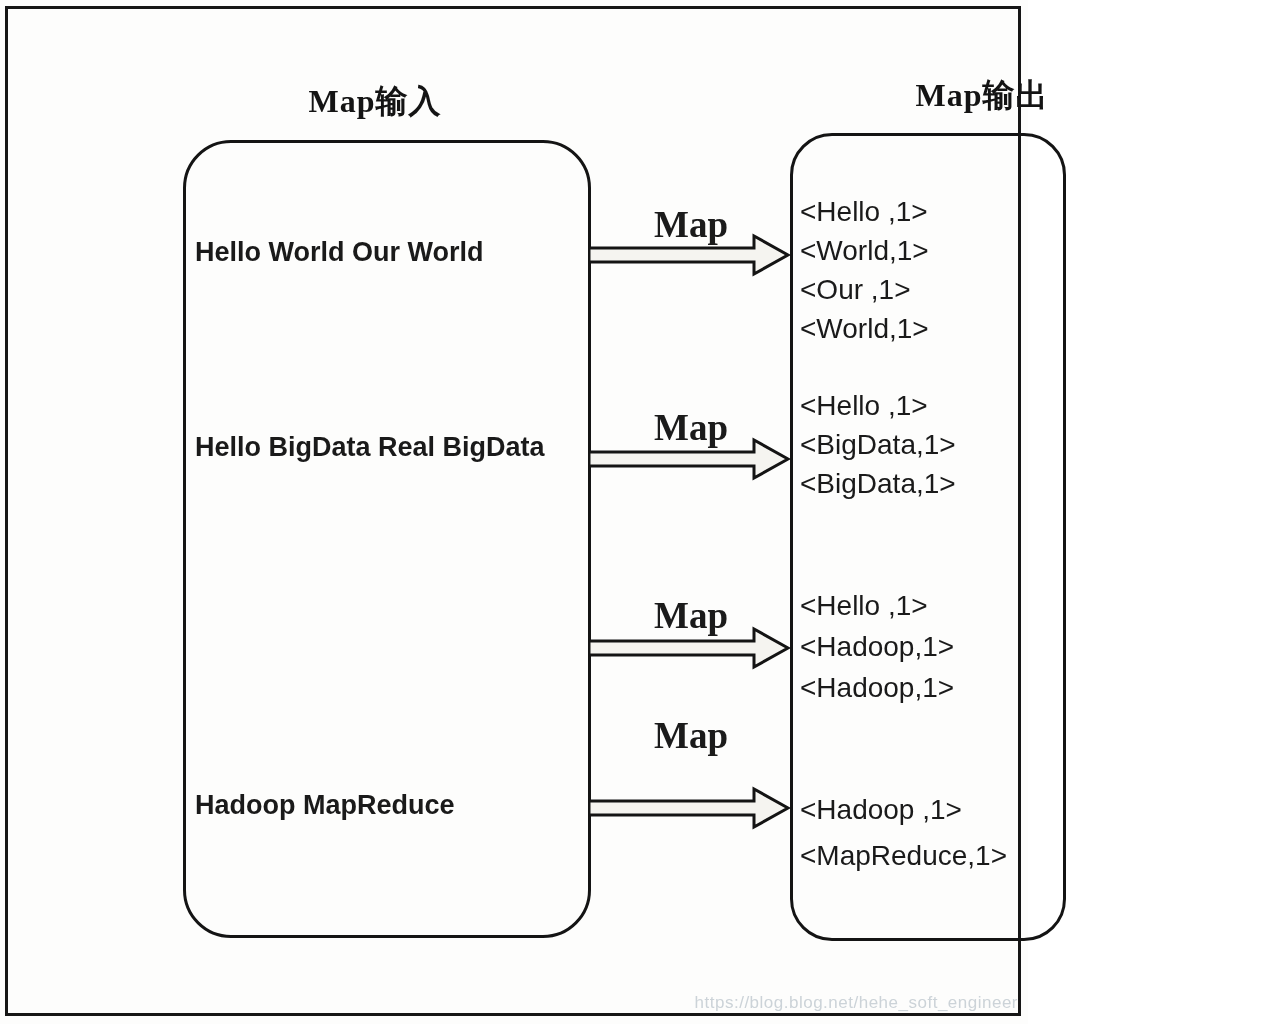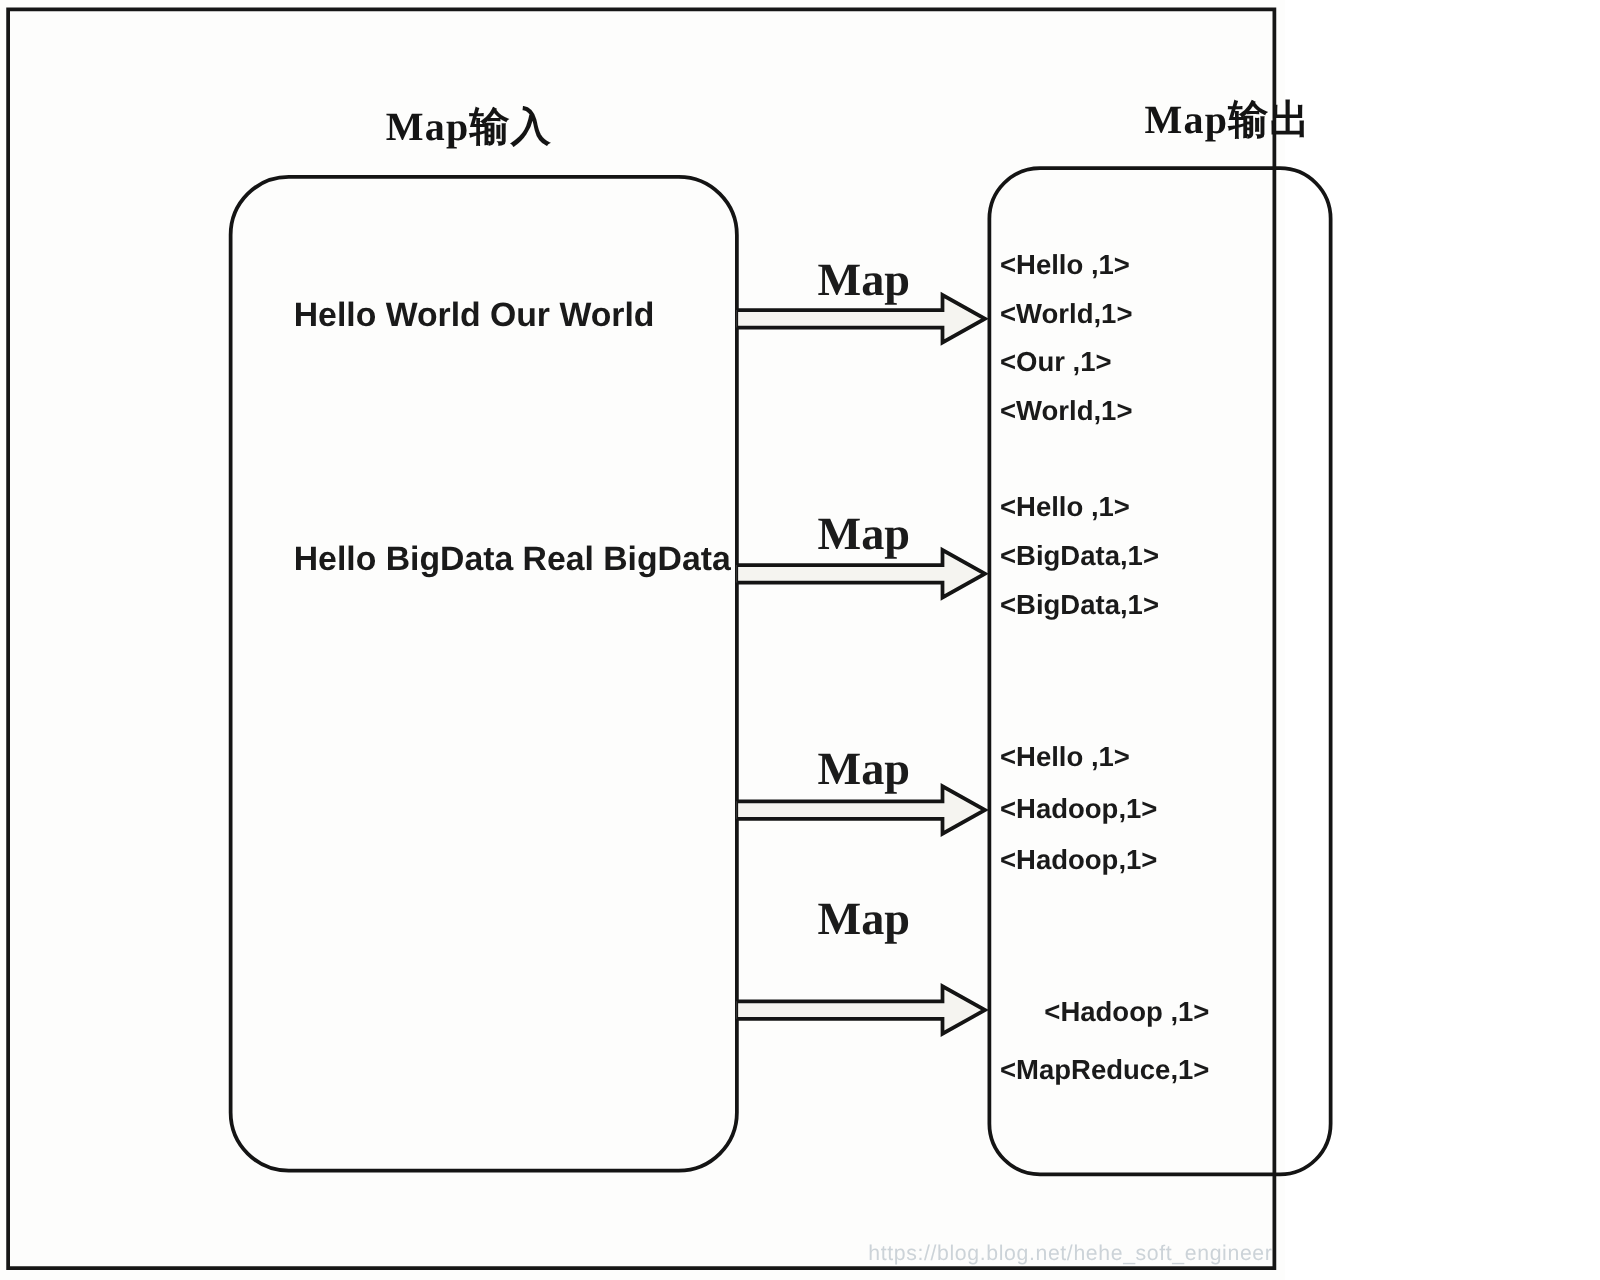--- a/index.html
+++ b/index.html
@@ -43,42 +43,41 @@
   #output-box { left: 790px; top: 133px; width: 276px; height: 808px; border-radius: 42px; }
 
   .input-line {
     position: absolute;
     left: 195px;
     font-size: 27px;
     font-weight: 700;
     color: #1a1a1a;
     white-space: nowrap;
     letter-spacing: 0px;
-    margin-left: 40px;
   }
   #input-line-0 { top: 237px; }
   #input-line-1 { top: 432px; }
   #input-line-2 { top: 629px; }
   #input-line-3 { top: 790px; }
 
   .output-group {
     position: absolute;
     left: 800px;
-    font-size: 22px;
-    font-weight: 700;
+    font-size: 28px;
+    font-weight: 400;
     color: #1a1a1a;
     white-space: nowrap;
   }
   .output-group div { line-height: 39px; }
   #output-group-0 { top: 192px; }
   #output-group-1 { top: 386px; }
   #output-group-2 { top: 585px; }
   #output-group-2 div { line-height: 41px; }
   #output-group-3 { top: 787px; }
-  #output-group-3 div { line-height: 46px; text-align: right; }
+  #output-group-3 div { line-height: 46px; }
 
   .map-label {
     position: absolute;
     left: 591px;
     width: 200px;
     text-align: center;
     font-family: "Liberation Serif", "DejaVu Serif", serif;
     font-weight: 700;
     font-size: 37px;
     color: #1b1b1b;
@@ -115,20 +114,21 @@
 
   <div class="outer-frame"></div>
 
   <div class="col-title" id="title-input">Map输入</div>
   <div class="col-title" id="title-output">Map输出</div>
 
   <div class="node-box" id="input-box"></div>
 
   <div class="input-line" id="input-line-0">Hello World Our World</div>
   <div class="input-line" id="input-line-1">Hello BigData Real BigData</div>
+  <div class="input-line" id="input-line-3">Hadoop MapReduce</div>
 
   <div class="node-box" id="output-box"></div>
 
   <div class="output-group" id="output-group-0">
     <div>&lt;Hello ,1&gt;</div>
     <div>&lt;World,1&gt;</div>
     <div>&lt;Our ,1&gt;</div>
     <div>&lt;World,1&gt;</div>
   </div>
   <div class="output-group" id="output-group-1">

